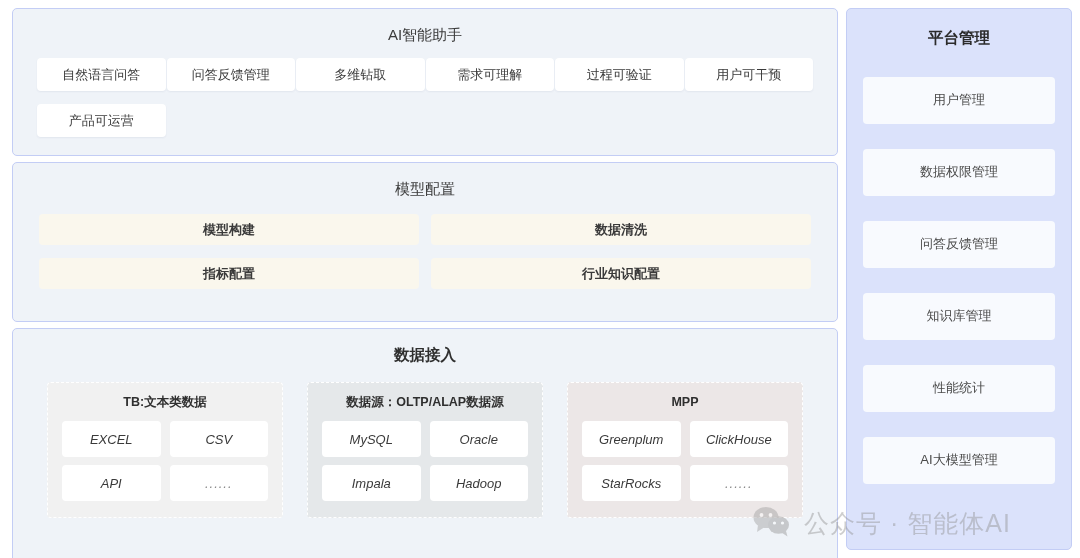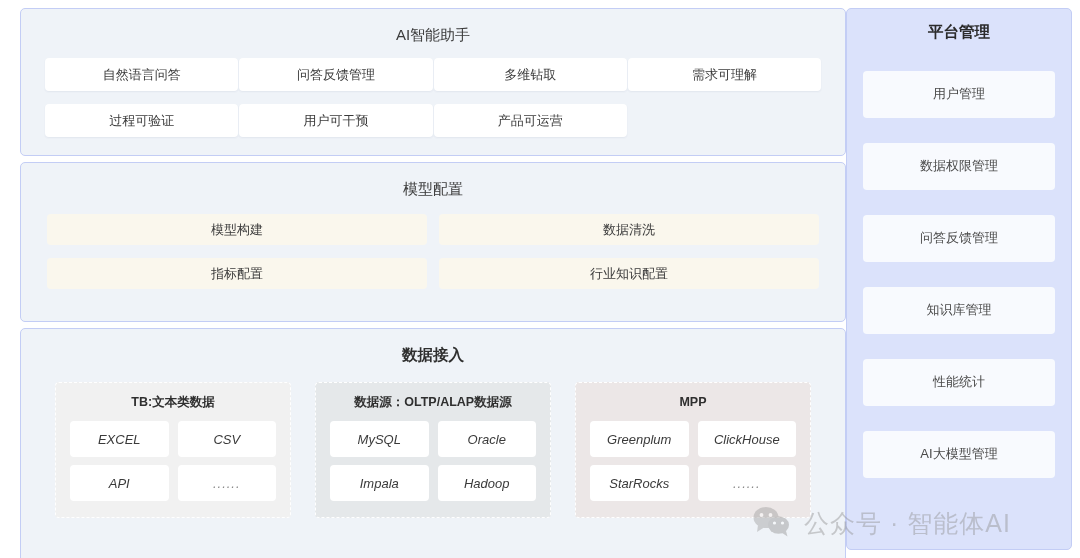--- a/index.html
+++ b/index.html
@@ -23,21 +23,21 @@
   #left-column {
     position: absolute;
     left: 8px;
     top: 8px;
     width: 826px;
     height: 542px;
   }
 
   .panel {
     position: absolute;
-    left: 12px;
+    left: 4px;
     width: 826px;
     background: #eff3f8;
     border: 1.5px solid #c3cdf5;
     border-radius: 5px;
   }
 
   #panel-ai        { top: 0px;   height: 148px; }
   #panel-model     { top: 154px; height: 160px; }
   #panel-data      { top: 320px; height: 286px; }
 
@@ -47,21 +47,21 @@
     font-size: 15px;
     line-height: 1;
     padding-top: 18px;
   }
   .panel-title.bold { font-weight: bold; font-size: 15.5px; color: #2f2f2f; }
 
   
   .ai-grid {
     margin: 16px 24px 0 24px;
     display: grid;
-    grid-template-columns: repeat(4, 1fr);
+    grid-template-columns: repeat(6, 1fr);
     grid-auto-rows: 33px;
     gap: 13px 1px;
   }
   .ai-tile {
     background: #ffffff;
     border-radius: 4px;
     display: flex;
     align-items: center;
     justify-content: center;
     font-size: 13px;
@@ -69,20 +69,21 @@
     box-shadow: 0 1px 2px rgba(60,70,110,0.07);
   }
 
   
   .model-grid {
     margin: 18px 26px 0 26px;
     display: grid;
     grid-template-columns: repeat(2, 1fr);
     grid-auto-rows: 31px;
     gap: 13px 12px;
+    font-weight: bold;
   }
   .model-tile {
     background: #faf7ed;
     border-radius: 4px;
     display: flex;
     align-items: center;
     justify-content: center;
     font-size: 13px;
     color: #3a3a3a;
   }
@@ -139,21 +140,21 @@
     background: #dbe2fb;
     border: 1.5px solid #c3cdf5;
     border-radius: 5px;
     padding: 0 16px;
   }
   #sidebar-title {
     text-align: center;
     font-size: 15.5px;
     font-weight: bold;
     color: #2b2b2b;
-    padding-top: 15px;
+    padding-top: 21px;
     line-height: 1;
   }
   #sidebar-items {
     margin-top: 31px;
     display: flex;
     flex-direction: column;
     gap: 25px;
   }
   .sidebar-item {
     height: 47px;

